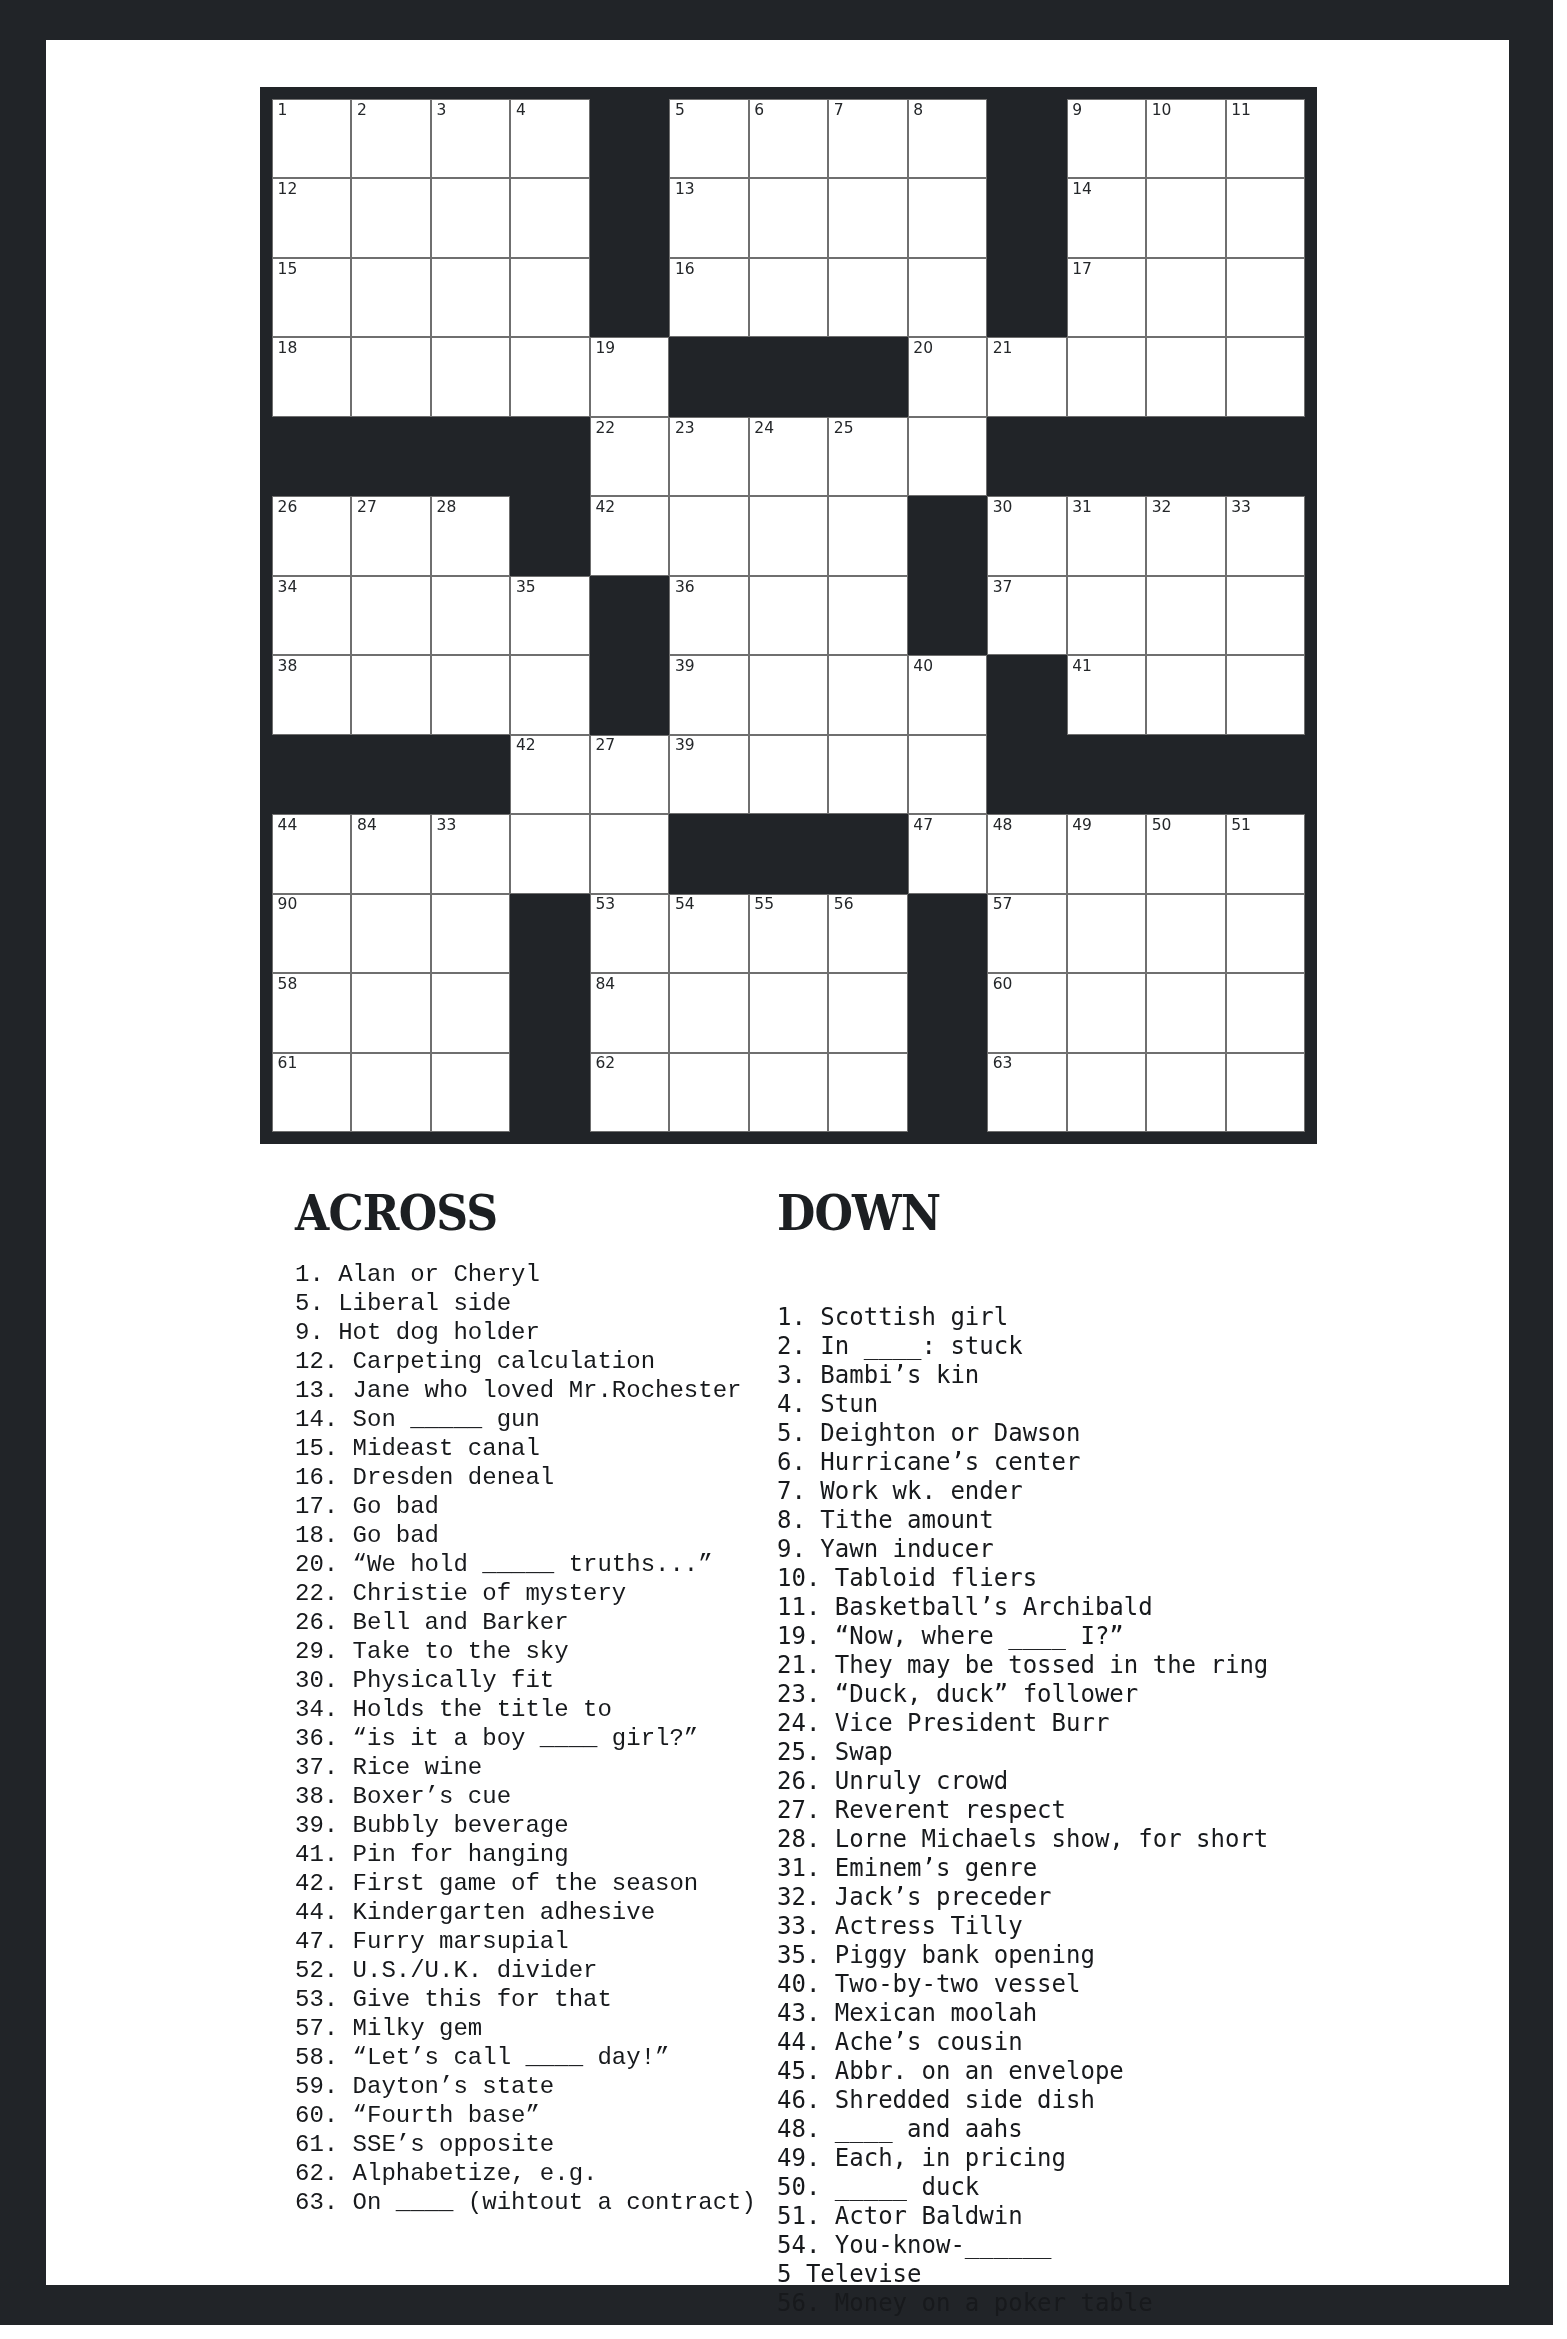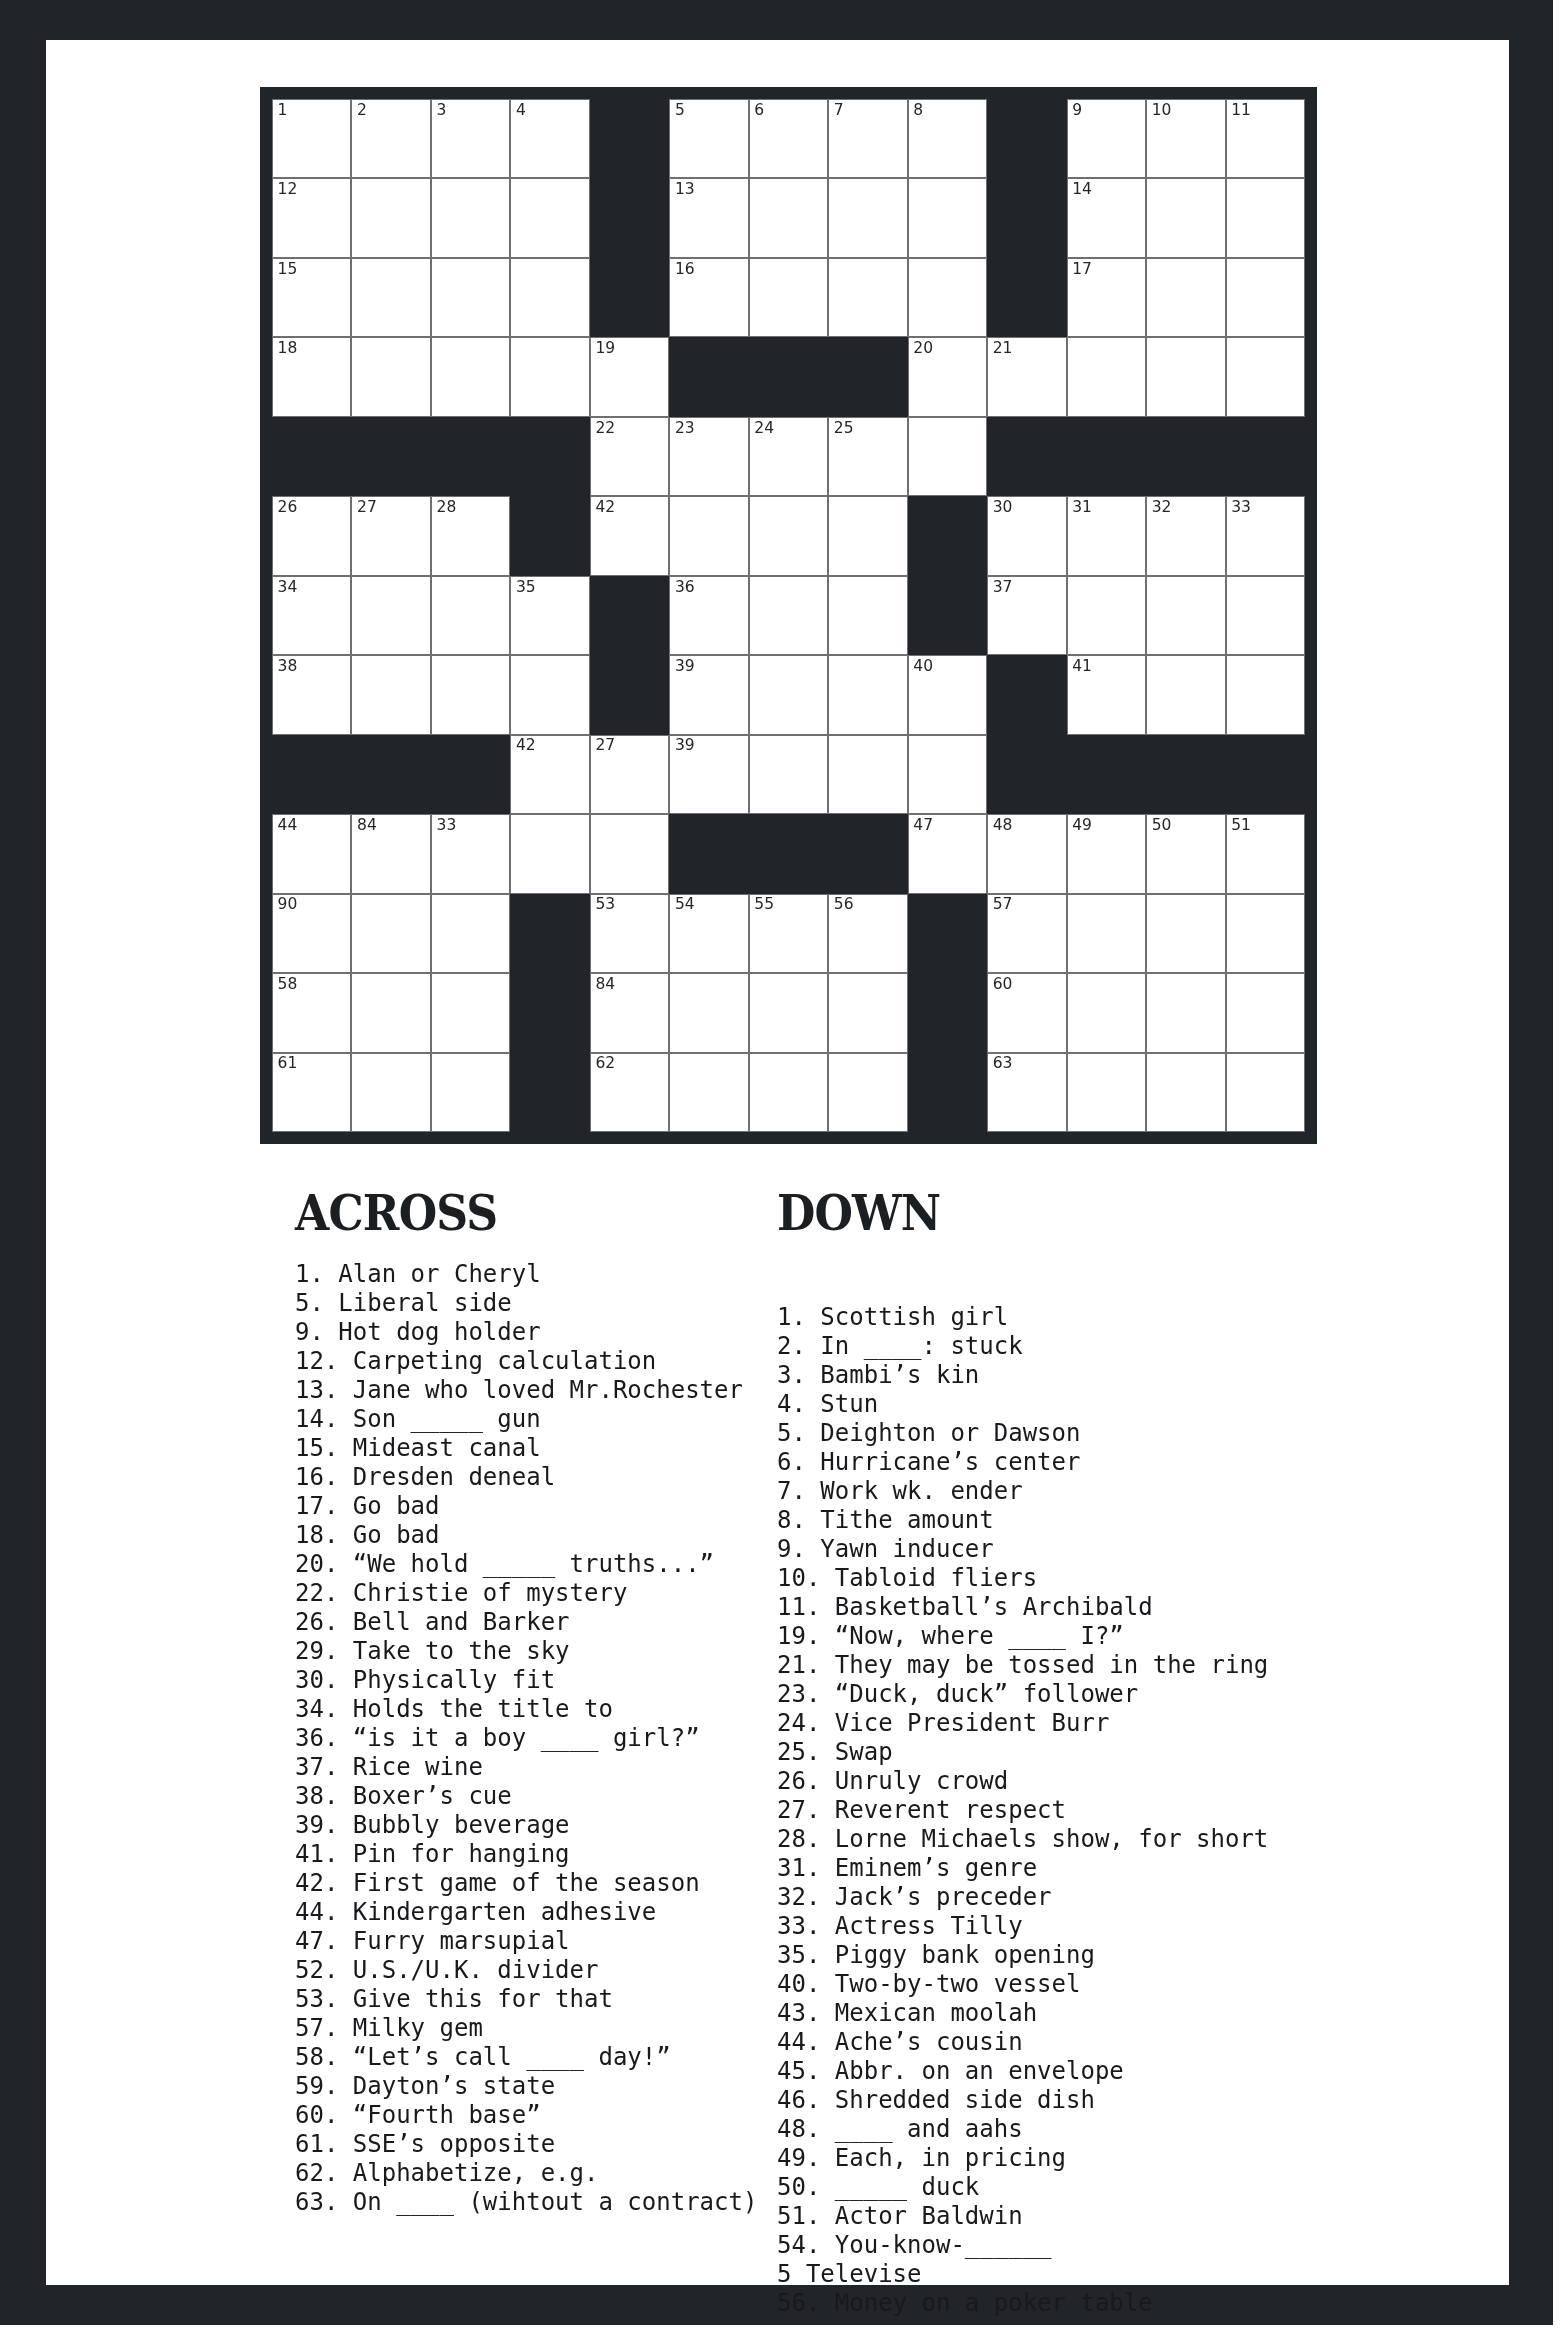--- a/index.html
+++ b/index.html
@@ -44,21 +44,21 @@
     transform:scaleX(0.92); transform-origin:0 0;
   }
   #across-heading { left:295px; top:1188px; }
   #down-heading   { left:777px; top:1188px; }
   .clues {
     position:absolute;
     font-family:"DejaVu Sans Mono", monospace;
     font-size:24px; line-height:29px;
     color:#17191c; white-space:pre;
   }
-  #across-clues { left:295px; top:1260px; }
+  #across-clues { left:295px; top:1260px;font-family:Liberation Mono, monospace; }
   #down-clues   { left:777px; top:1303px; }
   .clue-line { white-space:pre; }
 </style>
 </head>
 <body>
 
 <div>
 
   <div class="frame"></div>
 

